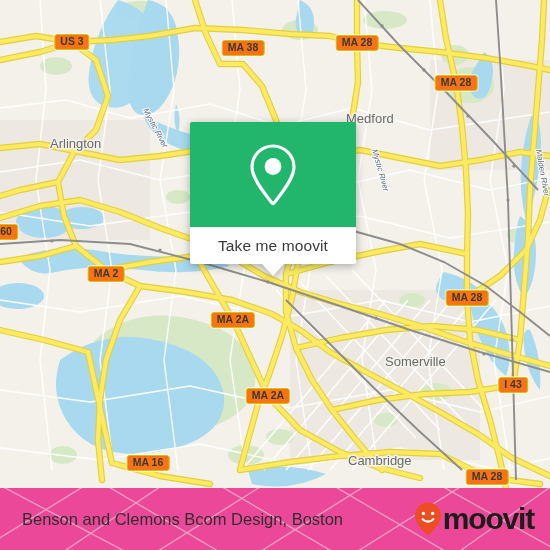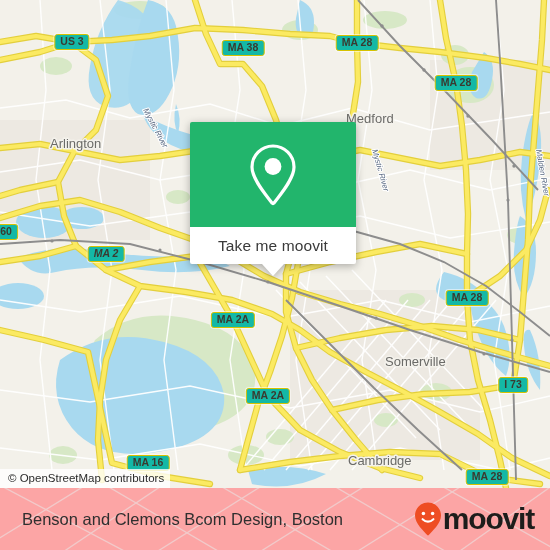--- a/index.html
+++ b/index.html
@@ -21,21 +21,21 @@
   }
   .river-label{
     font-family:"Liberation Sans", sans-serif;
     fill:#5b6b84;font-size:8px;font-style:italic;
     paint-order:stroke fill;stroke:#ffffff;stroke-width:2px;stroke-linejoin:round;
   }
 
   
   .shield{position:absolute;transform:translate(-50%,-50%);}
   .shield .sbox{
-    background:#14b8a6;border:1.6px solid #d6c200;border-radius:3px;
+    background:#f97316;border:1.6px solid #d6c200;border-radius:3px;
     padding:1px 5px 2px 5px;
     font-size:10.5px;font-weight:700;color:#3a3a30;
     font-family:"Liberation Sans", sans-serif;
     white-space:nowrap;line-height:11px;
     box-shadow:0 0 0 1px rgba(255,255,255,.5);
   }
 
   
   #attribution{
     position:absolute;left:0;bottom:0;
@@ -65,21 +65,21 @@
   }
   #popup .tail{
     position:absolute;left:72px;top:142px;width:0;height:0;
     border-left:11px solid transparent;border-right:11px solid transparent;
     border-top:12px solid #ffffff;
   }
 
   
   #footer{
     position:absolute;left:0;top:488px;width:550px;height:62px;
-    background:#fca5a5;overflow:hidden;
+    background:#ec4899;overflow:hidden;
   }
   #footer-watermark{position:absolute;left:0;top:-14px;width:550px;height:76px;opacity:.55;}
   #footer-inner{
     position:relative;width:100%;height:100%;
     display:flex;align-items:center;justify-content:space-between;
     padding:0 16px 0 22px;box-sizing:border-box;
   }
   #poi-title{
     font-size:16.5px;color:#2f2f2f;font-family:"Liberation Sans", sans-serif;
     white-space:nowrap;
@@ -269,44 +269,43 @@
         </div>
         <div class="shield" style="left: 357px; top: 43px;">
           <div class="sbox">MA 28</div>
         </div>
         <div class="shield" style="left: 456px; top: 83px;">
           <div class="sbox">MA 28</div>
         </div>
         <div class="shield" style="left: 6px; top: 232px;">
           <div class="sbox">60</div>
         </div>
-        <div class="shield" style="left: 106px; top: 254px; font-style: italic;">
+        <div class="shield" style="left: 106px; top: 274px;">
           <div class="sbox">MA 2</div>
         </div>
         <div class="shield" style="left: 233px; top: 320px;">
           <div class="sbox">MA 2A</div>
         </div>
         <div class="shield" style="left: 467px; top: 298px;">
           <div class="sbox">MA 28</div>
         </div>
         <div class="shield" style="left: 268px; top: 396px;">
           <div class="sbox">MA 2A</div>
         </div>
         <div class="shield" style="left: 513px; top: 385px;">
-          <div class="sbox">I 73</div>
+          <div class="sbox">I 43</div>
         </div>
         <div class="shield" style="left: 112px; top: 463px; margin-left: 36px;">
           <div class="sbox">MA 16</div>
         </div>
         <div class="shield" style="left: 487px; top: 477px;">
           <div class="sbox">MA 28</div>
         </div>
       </div>
 
-    <div id="attribution">© OpenStreetMap contributors</div>
   </div>
 
   <div id="popup">
     <div class="card-top">
       <svg width="56" height="68" viewBox="0 0 56 68">
         <path d="M28 5 C16.4 5 7 14.4 7 26 C7 38.5 22 55 27.2 62.2 C27.6 62.8 28.4 62.8 28.8 62.2 C34 55 49 38.5 49 26 C49 14.4 39.6 5 28 5 Z" fill="none" stroke="#ffffff" stroke-width="3.2" stroke-linejoin="round"></path>
         <circle cx="28" cy="25.5" r="8.4" fill="#ffffff"></circle>
       </svg>
     </div>
     <div class="card-bottom">

